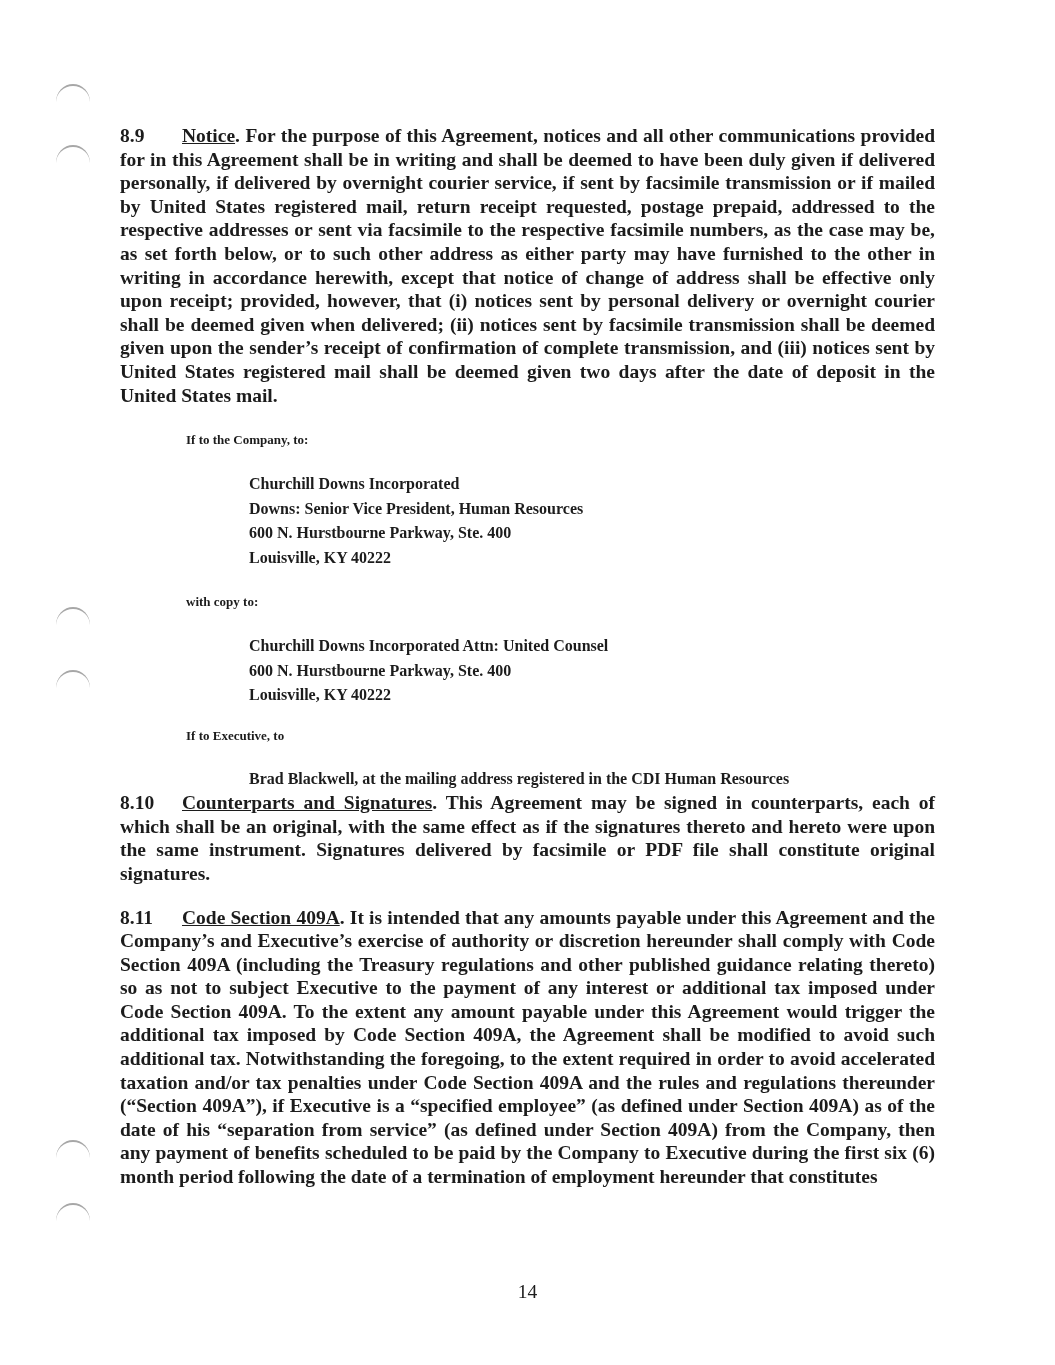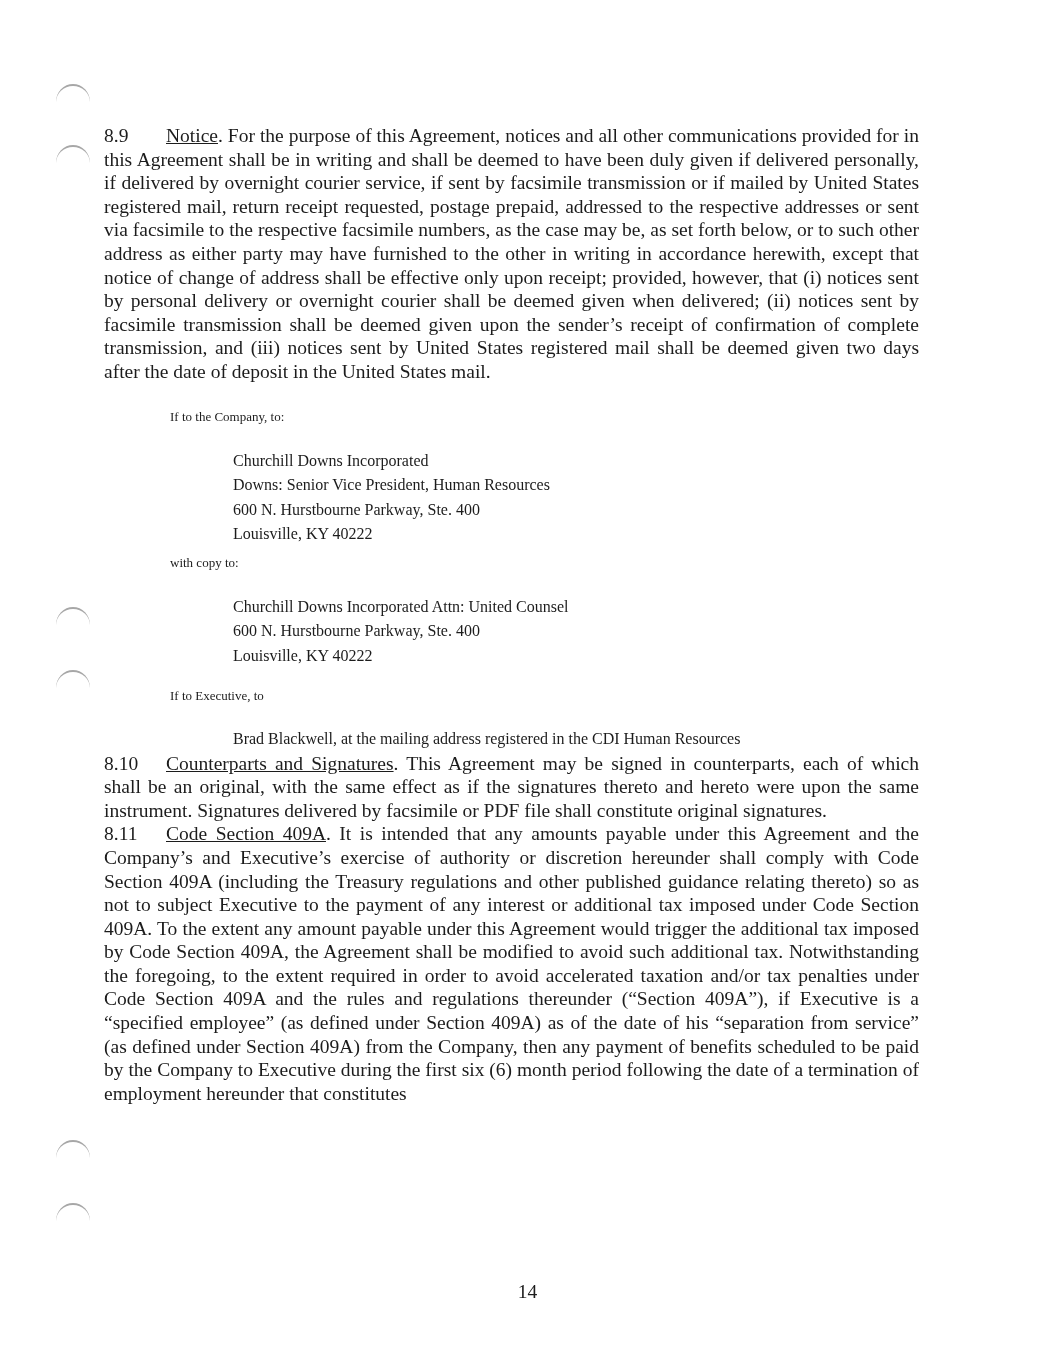--- a/index.html
+++ b/index.html
@@ -14,22 +14,23 @@
   .hole {
     position: absolute;
     left: 56px;
     width: 34px; height: 16px;
     border-top: 2px solid #8a8a8a;
     border-radius: 50% 50% 0 0 / 100% 100% 0 0;
     opacity: 0.75;
   }
   .page {
     position: absolute;
-    left: 104px; top: 120px;
+    left: 120px; top: 120px;
     width: 815px;
+    font-weight: bold;
   }
   .para {
     font-size: 19.5px;
     line-height: 23.6px;
     text-align: justify;
     margin: 0;
   }
   .sec-num { display: inline-block; width: 62px; }
   .u { text-decoration: underline; }
   .label {
@@ -71,37 +72,37 @@
 
   <p class="label" style="margin-top:21px;">If to the Company, to:</p>
 
   <div class="addr" style="margin-top:20px;">
     <div>Churchill Downs Incorporated</div>
     <div>Downs: Senior Vice President, Human Resources</div>
     <div>600 N. Hurstbourne Parkway, Ste. 400</div>
     <div>Louisville, KY 40222</div>
   </div>
 
-  <p class="label" style="margin-top:4px;">with copy to:</p>
+  <p class="label" style="margin-top:20px;">with copy to:</p>
 
   <div class="addr" style="margin-top:20px;">
     <div>Churchill Downs Incorporated Attn: United Counsel</div>
     <div>600 N. Hurstbourne Parkway, Ste. 400</div>
     <div>Louisville, KY 40222</div>
   </div>
 
   <p class="label" style="margin-top:16px;">If to Executive, to</p>
 
   <div class="addr" style="margin-top:19px;">
     <div>Brad Blackwell, at the mailing address registered in the CDI Human Resources</div>
   </div>
 
   <p class="para" style="">
     <span class="sec-num">8.10</span><span class="u">Counterparts and Signatures</span><span>.  This Agreement may be signed in counterparts, each of which shall be an original, with the same effect as if the signatures thereto and hereto were upon the same instrument.  Signatures delivered by facsimile or PDF file shall constitute original signatures.</span>
   </p>
 
-  <p class="para" style="">
+  <p class="para" style="margin-top:20px;">
     <span class="sec-num">8.11</span><span class="u">Code Section 409A</span><span>.  It is intended that any amounts payable under this Agreement and the Company’s and Executive’s exercise of authority or discretion hereunder shall comply with Code Section 409A (including the Treasury regulations and other published guidance relating thereto) so as not to subject Executive to the payment of any interest or additional tax imposed under Code Section 409A.  To the extent any amount payable under this Agreement would trigger the additional tax imposed by Code Section 409A, the Agreement shall be modified to avoid such additional tax.  Notwithstanding the foregoing, to the extent required in order to avoid accelerated taxation and/or tax penalties under Code Section 409A and the rules and regulations thereunder (“Section 409A”), if Executive is a “specified employee” (as defined under Section 409A) as of the date of his “separation from service” (as defined under Section 409A) from the Company, then any payment of benefits scheduled to be paid by the Company to Executive during the first six (6) month period following the date of a termination of employment hereunder that constitutes</span>
   </p>
 
 </div>
 
 <div class="page-number">14</div>
 
 </body></html>

